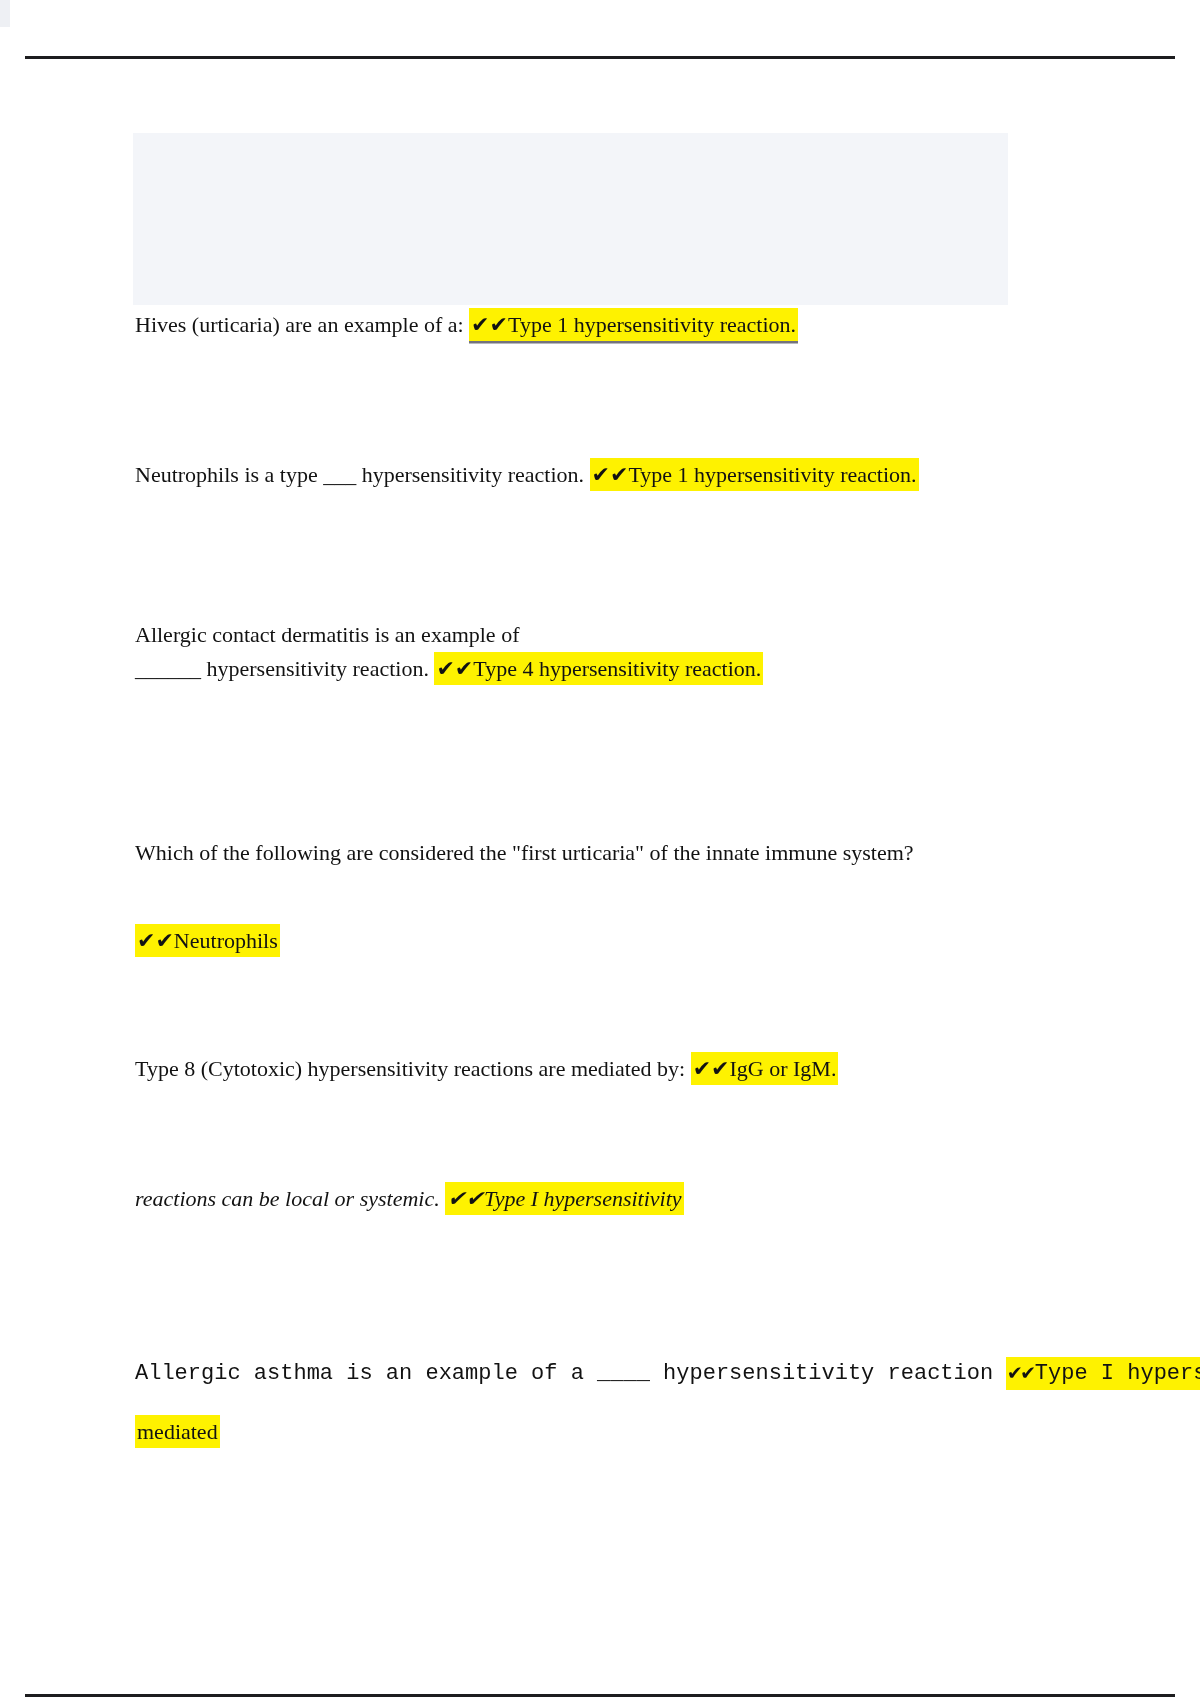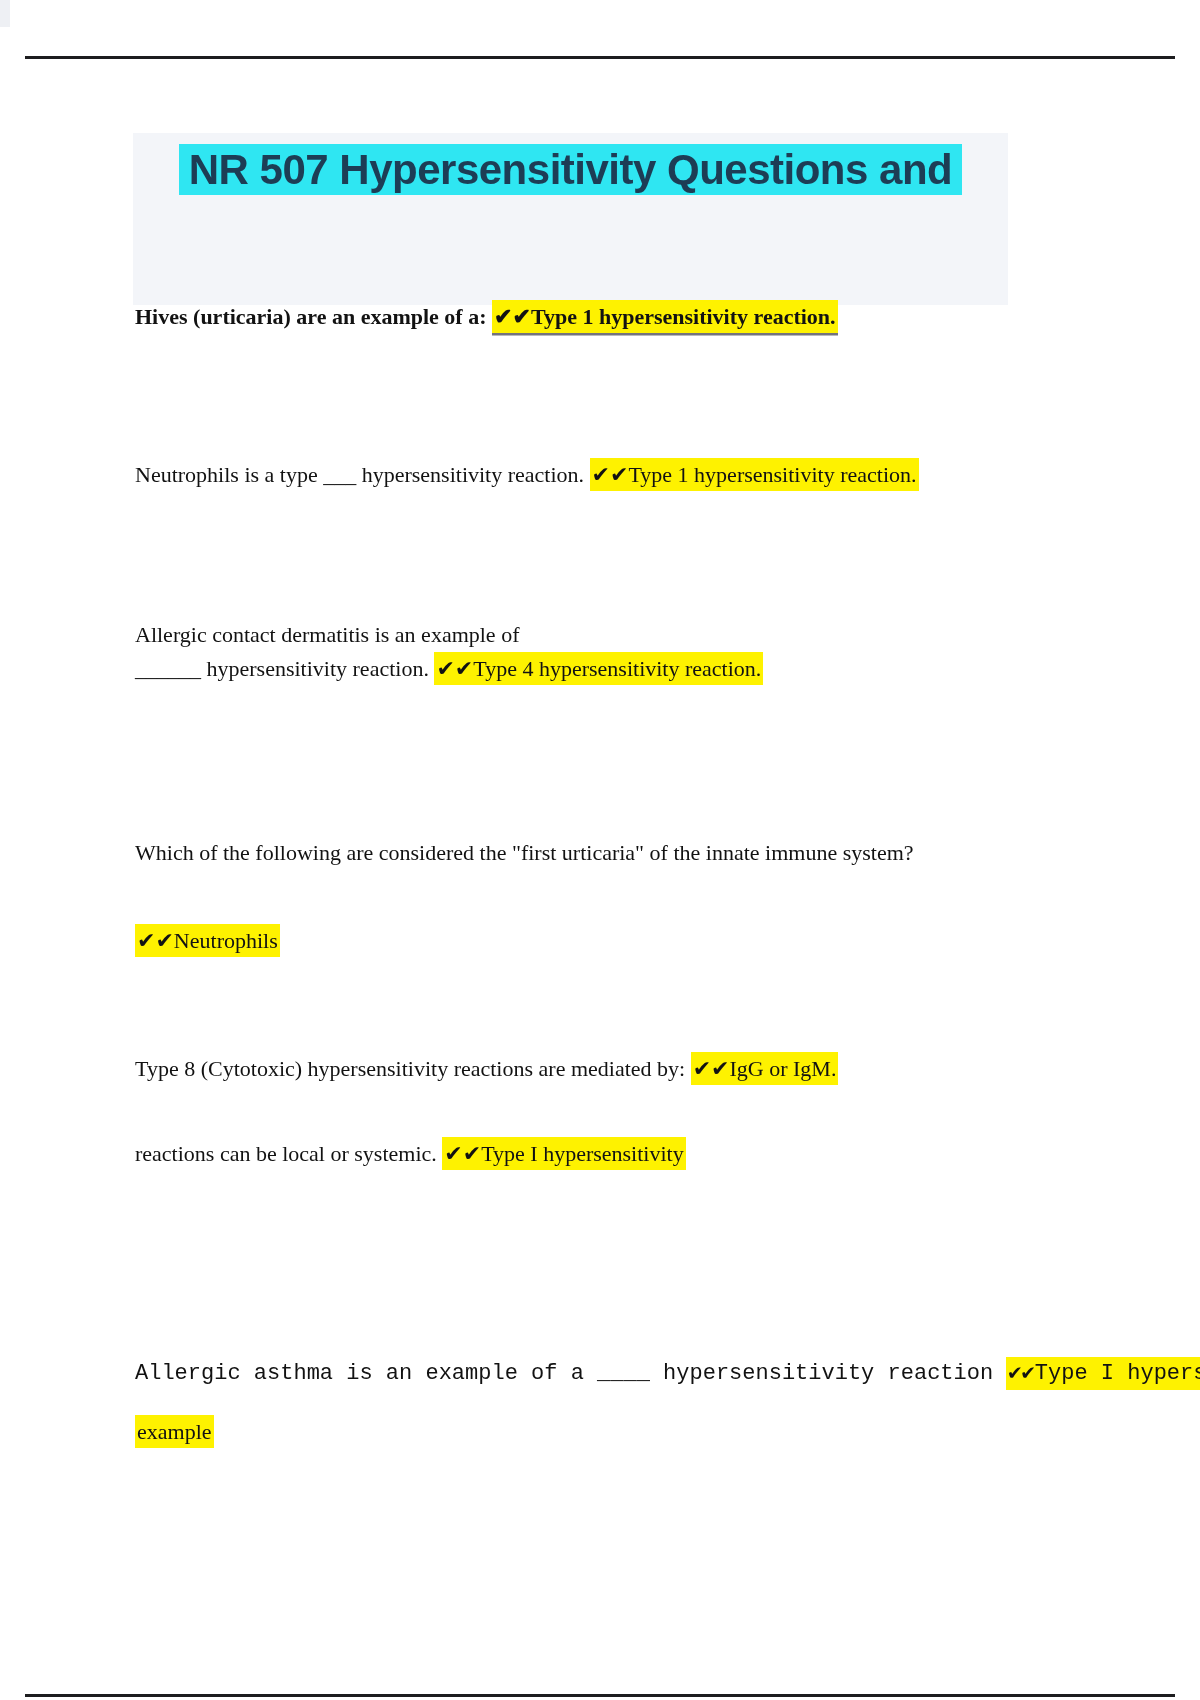--- a/index.html
+++ b/index.html
@@ -70,29 +70,28 @@
   }
 </style>
 </head>
 <body>
 
 <div class="artifact"></div>
 
 <div class="rule" id="rule-top"></div>
 
 <header class="title-box">
-  <div class="title-line"><span class="title-hl">NR 507 Hypersensitivity Questions and</span></div>
 </header>
 
 <main>
-    <div class="qline" style="top: 300px; font-weight: bold;"><span>Hives (urticaria) are an example of a: </span><span class="mark ul">✔✔Type 1 hypersensitivity reaction.</span></div>
+    <div class="qline" style="top: 308px;"><span>Hives (urticaria) are an example of a: </span><span class="mark ul">✔✔Type 1 hypersensitivity reaction.</span></div>
     <div class="qline" style="top: 458px;"><span>Neutrophils is a type ___ hypersensitivity reaction. </span><span class="mark">✔✔Type 1 hypersensitivity reaction.</span></div>
     <div class="qline" style="top: 618px;"><span>Allergic contact dermatitis is an example of</span></div>
     <div class="qline" style="top: 652px;"><span>______ hypersensitivity reaction. </span><span class="mark">✔✔Type 4 hypersensitivity reaction.</span></div>
     <div class="qline" style="top: 836px;"><span>Which of the following are considered the "first urticaria" of the innate immune system?</span></div>
     <div class="qline" style="top: 896px; margin-top: 28px;"><span class="mark">✔✔Neutrophils</span></div>
     <div class="qline" style="top: 1052px;"><span>Type 8 (Cytotoxic) hypersensitivity reactions are mediated by: </span><span class="mark">✔✔IgG or IgM.</span></div>
-    <div class="qline" style="top: 1137px;"><span>reactions can be local or systemic. </span><span class="mark">✔✔Type I hypersensitivity</span></div>
+    <div class="qline" style="top: 1182px; font-style: italic;"><span>reactions can be local or systemic. </span><span class="mark">✔✔Type I hypersensitivity</span></div>
     <div class="qline" style="top: 1357px; font-family: Liberation Mono, monospace;"><span>Allergic asthma is an example of a ____ hypersensitivity reaction </span><span class="mark">✔✔Type I hypersensitivity</span></div>
-    <div class="qline" style="top: 1415px;"><span class="mark">example</span></div>
+    <div class="qline" style="top: 1415px;"><span class="mark">mediated</span></div>
   </main>
 
 <div class="rule" id="rule-bottom"></div>
 
 </body></html>

